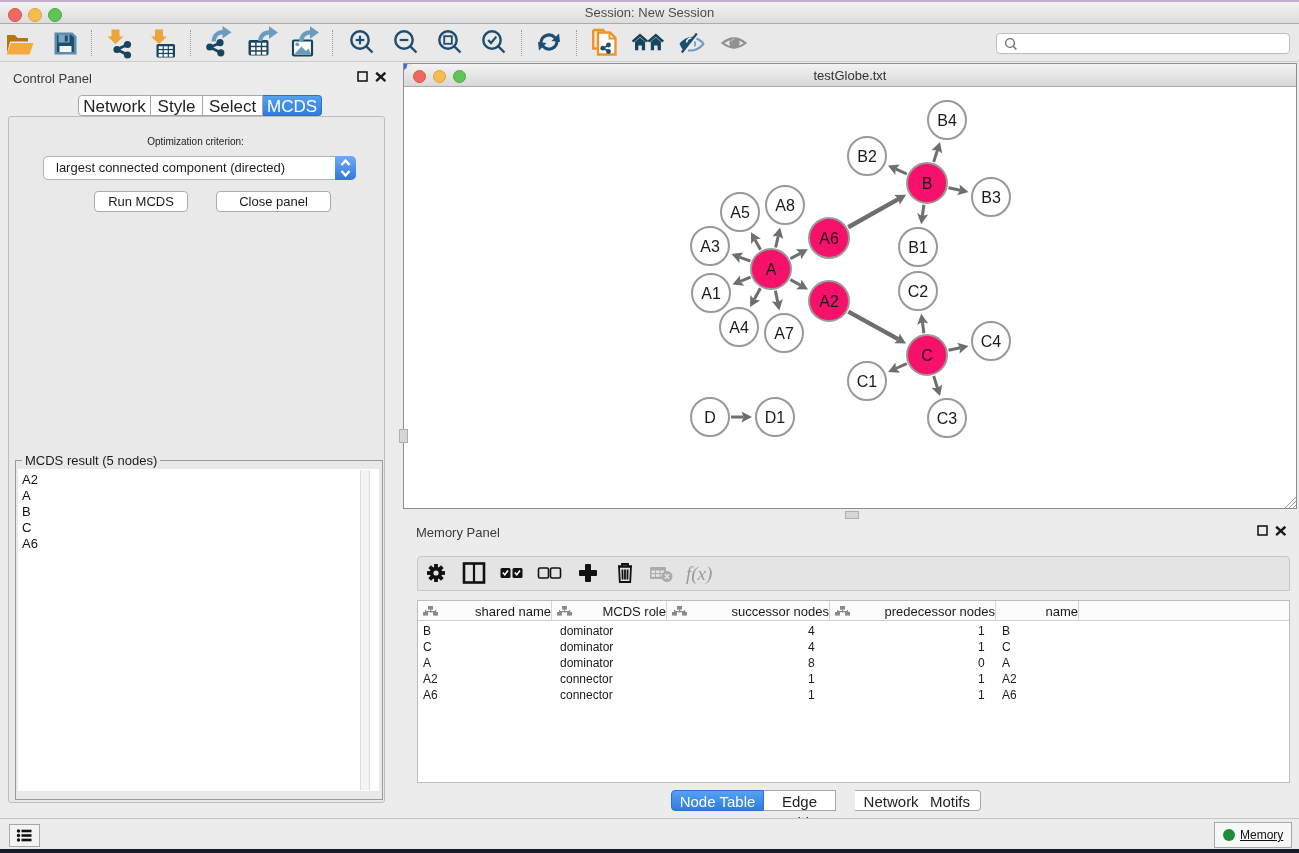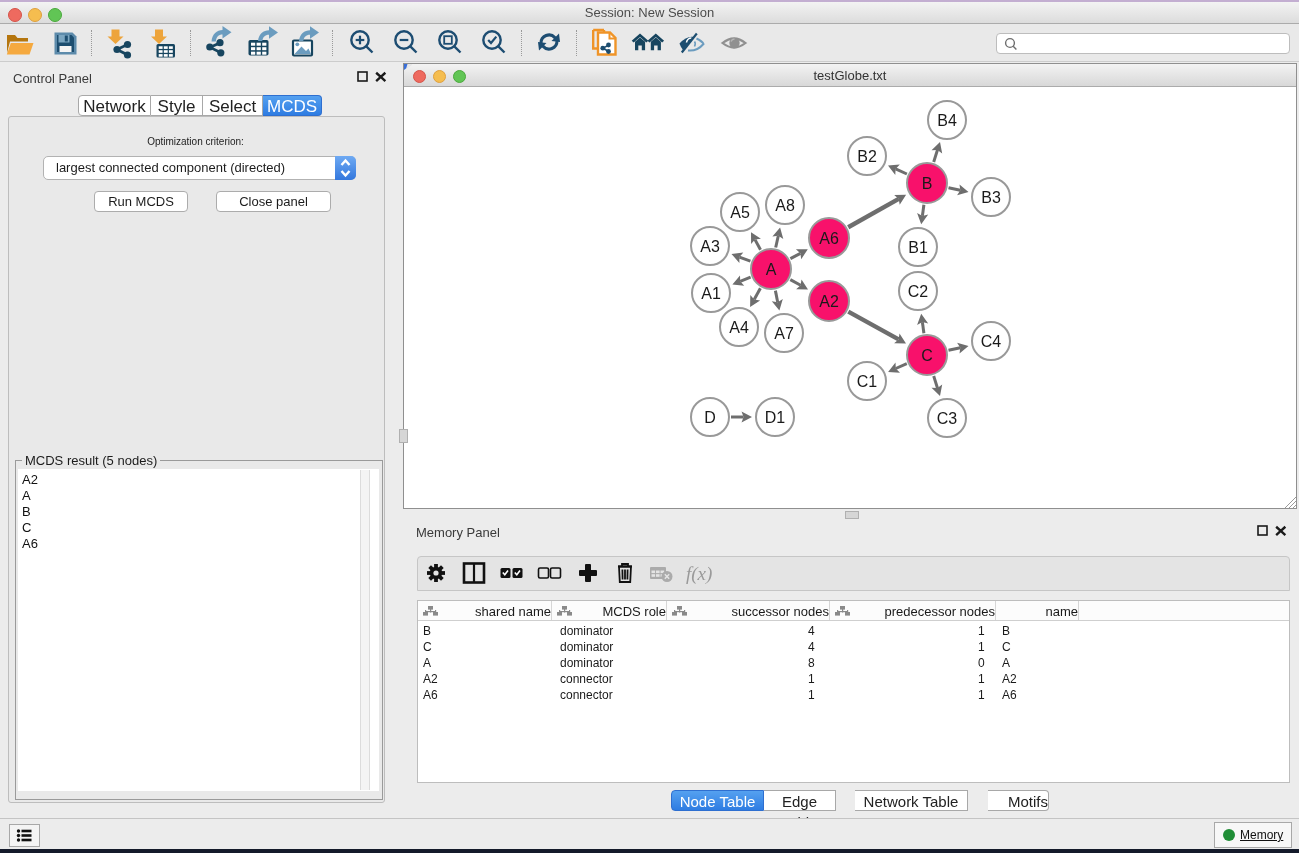--- a/index.html
+++ b/index.html
@@ -485,21 +485,21 @@
       <span class="tc" style="left:142px;">connector</span>
       <span class="tc" style="left:390px;">1</span>
       <span class="tc" style="left:560px;">1</span>
       <span class="tc" style="left:584px;">A6</span>
     </div>
 </div>
 
 <div class="abs btab" style="left:671px;width:93px;border-radius:4px 0 0 4px;background:linear-gradient(#55a1f0,#2e7ce2);color:#fff;border-color:#2e6fd0;">Node Table</div>
 <div class="abs btab" style="left:764px;width:72px;border-left:none;">Edge Table</div>
 <div class="abs btab" style="left:855px;width:113px;border-left:none;">Network Table</div>
-<div class="abs btab" style="left:988px;width:61px;border-left:none;border-radius:0 4px 4px 0;text-align:right;">Motifs</div>
+<div class="abs btab" style="left:920px;width:61px;border-left:none;border-radius:0 4px 4px 0;">Motifs</div>
 
 <div class="abs" id="statusbar"></div>
 <div class="abs" id="sb-left">
  <svg width="29" height="21" viewBox="0 0 29 21">
   <g fill="#111">
         <circle cx="8.5" cy="6" r="1.7"></circle>
         <circle cx="8.5" cy="10.5" r="1.7"></circle>
         <circle cx="8.5" cy="15" r="1.7"></circle>
   <rect x="11.5" y="4.7" width="10" height="2.6"></rect>
         <rect x="11.5" y="9.2" width="10" height="2.6"></rect>

